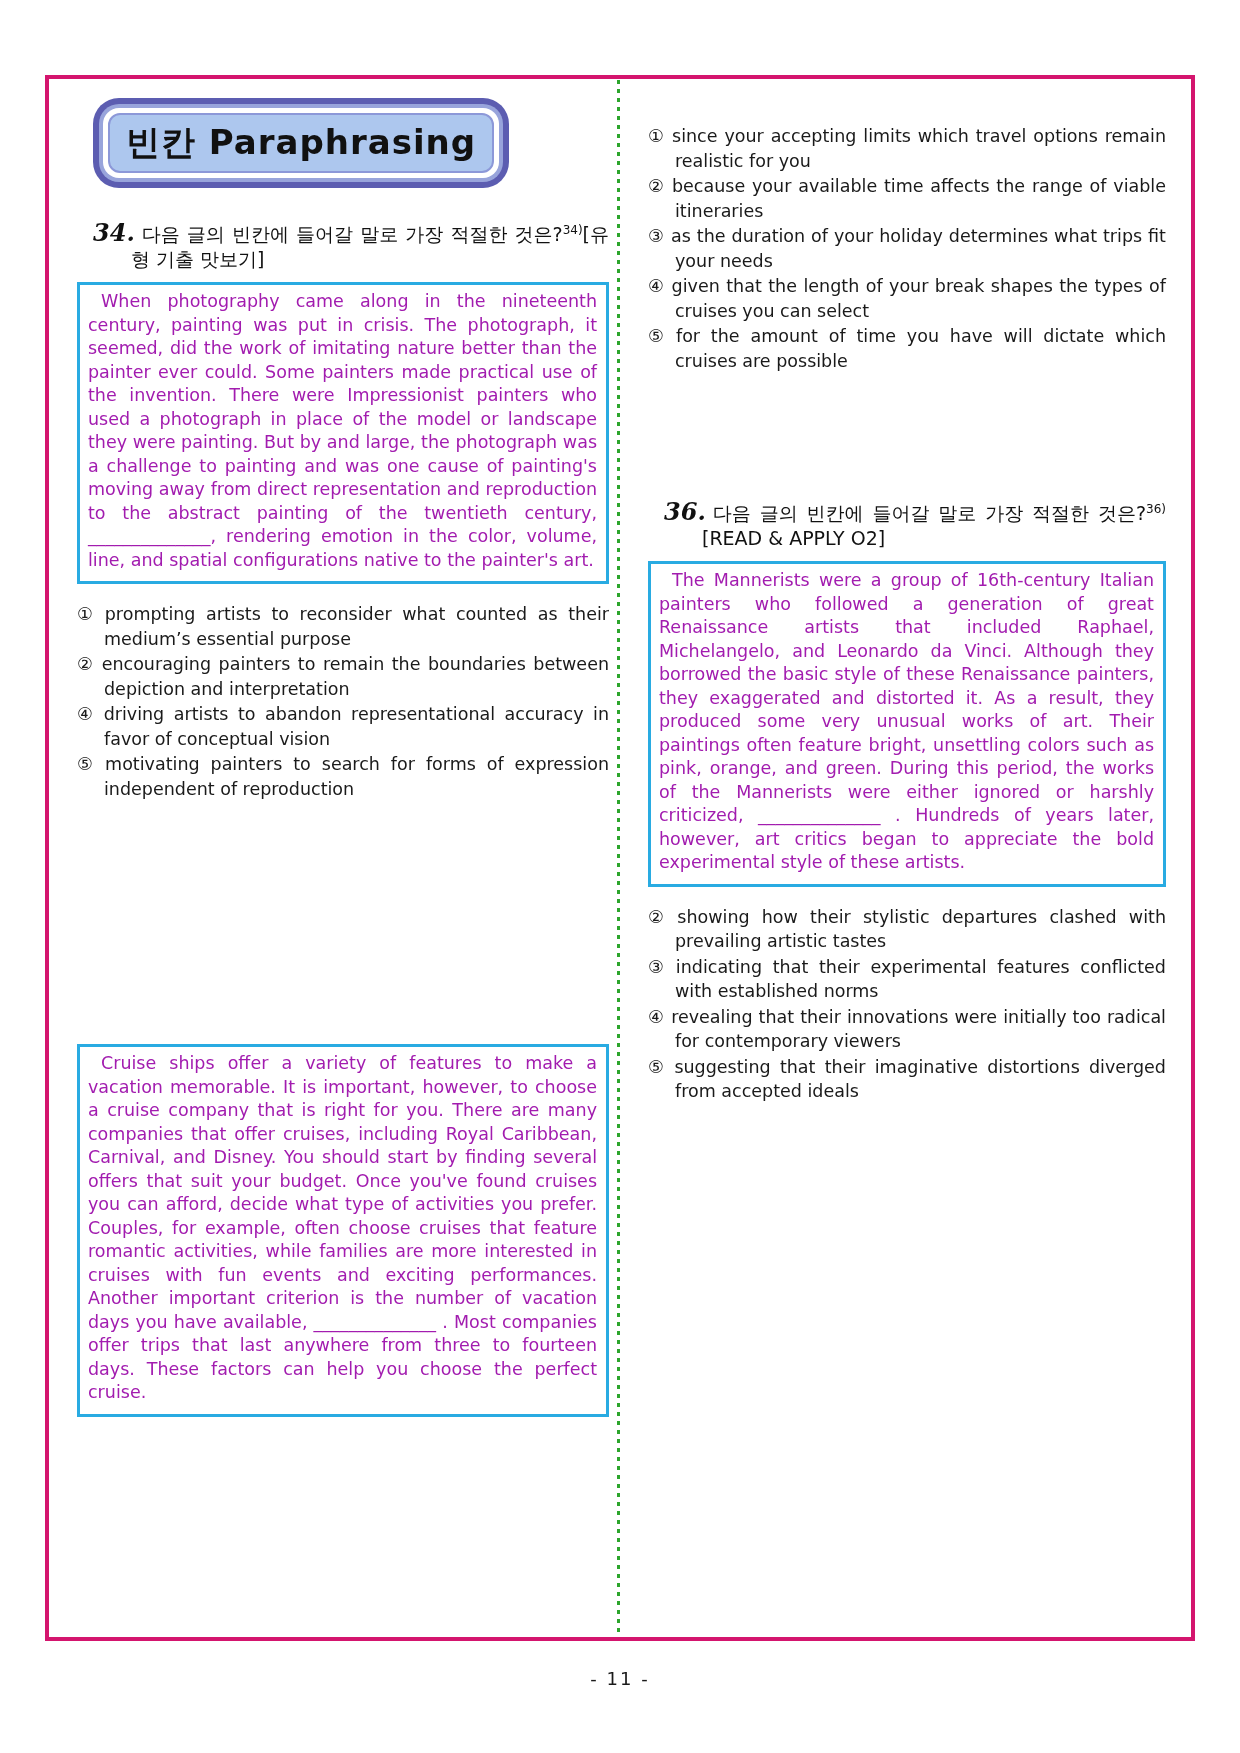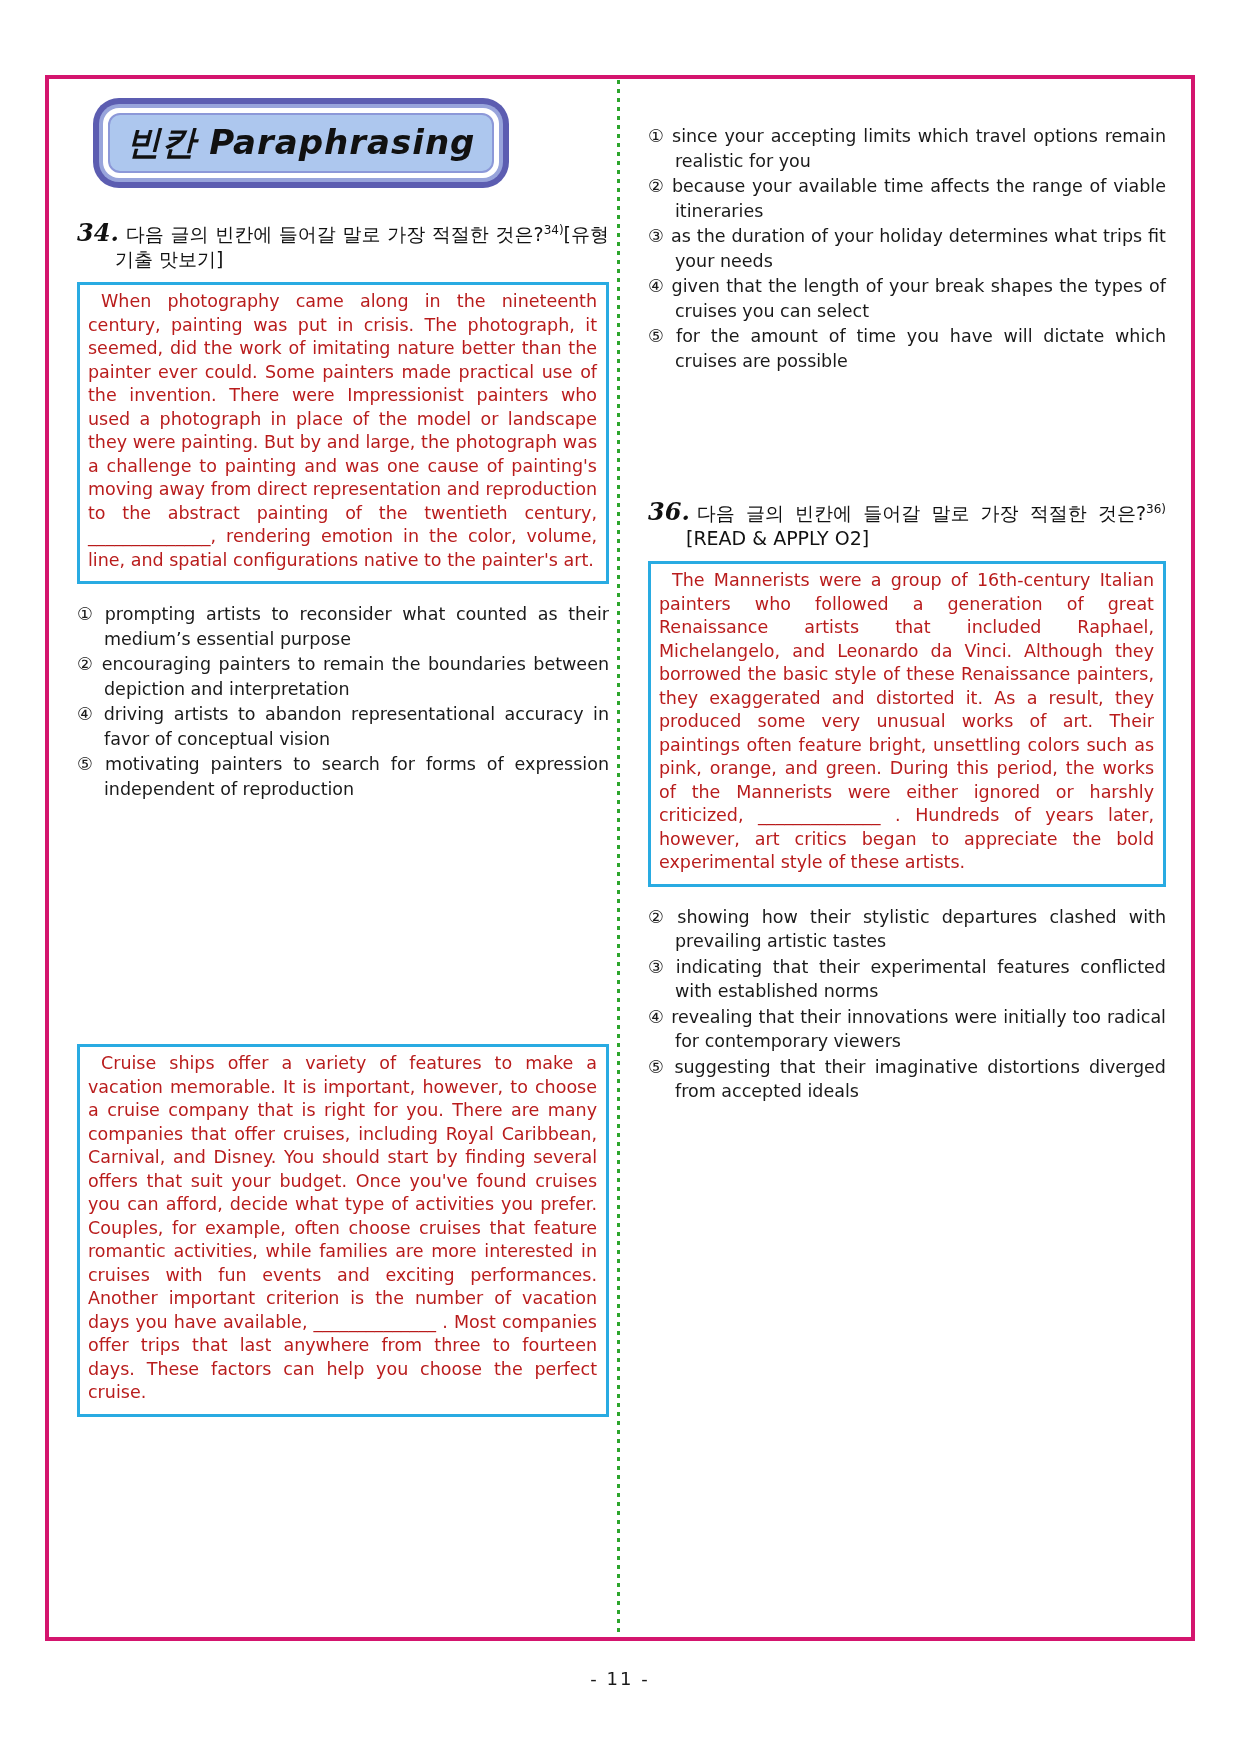--- a/index.html
+++ b/index.html
@@ -14,41 +14,41 @@
   .divider {
     position:absolute; left:617px; top:80px; width:3px; height:1552px;
     background-image:repeating-linear-gradient(to bottom,#2ca52c 0 4px,transparent 4px 9px);
   }
   .col-left  { position:absolute; left:77px;  top:98px; width:532px; }
   .col-right { position:absolute; left:648px; top:98px; width:518px; }
 
   
   .title-d1 { margin-left:16px; width:404px; background:#5c5db1; border-radius:26px; padding:6px; }
   .title-d2 { background:#98a4db; border-radius:20px; padding:4px; }
-  .title-d3 { background:#ffffff; border-radius:16px; padding:5px;font-style:italic; }
+  .title-d3 { background:#ffffff; border-radius:16px; padding:5px; }
   .title-d4 {
     background:#adc7ee; border:2px solid #8c98d8; border-radius:12px;
     height:56px; display:flex; align-items:center; justify-content:center;
   }
   .title-text { font-size:34px; font-weight:bold; color:#111; letter-spacing:1px; }
 
   .q-header {
     font-size:19px; line-height:25px; text-align:justify;
-    padding-left:38px; text-indent:-38px; margin:0 0 10px 0; color:#111;
+    padding-left:38px; text-indent:-38px; margin:0 0 10px 16px; color:#111;
   }
   .q-num {
     font-family:"DejaVu Serif","Liberation Serif",serif;
     font-style:italic; font-weight:bold; font-size:24px; margin-right:7px;
   }
   .ref { font-size:12px; line-height:0; }
 
   .passage {
     border:3px solid #29abe2; background:#fff;
     padding:5px 9px 9px 8px; font-size:17.5px; line-height:23.5px;
-    text-align:justify; color:#b91c1c;
+    text-align:justify; color:#a21caf;
   }
   .passage p { margin:0; text-indent:13px; }
 
   .options { list-style:none; margin:18px 0 0 0; padding:0; font-size:17.5px; line-height:24.5px; }
   .options li { padding-left:27px; text-indent:-27px; text-align:justify; margin-bottom:1px; }
   .marker { margin-right:7px; }
 
   .q35-block { margin-top:243px; }
   .q36-block { margin-top:126px; }
   .right-options { margin-top:26px; }

